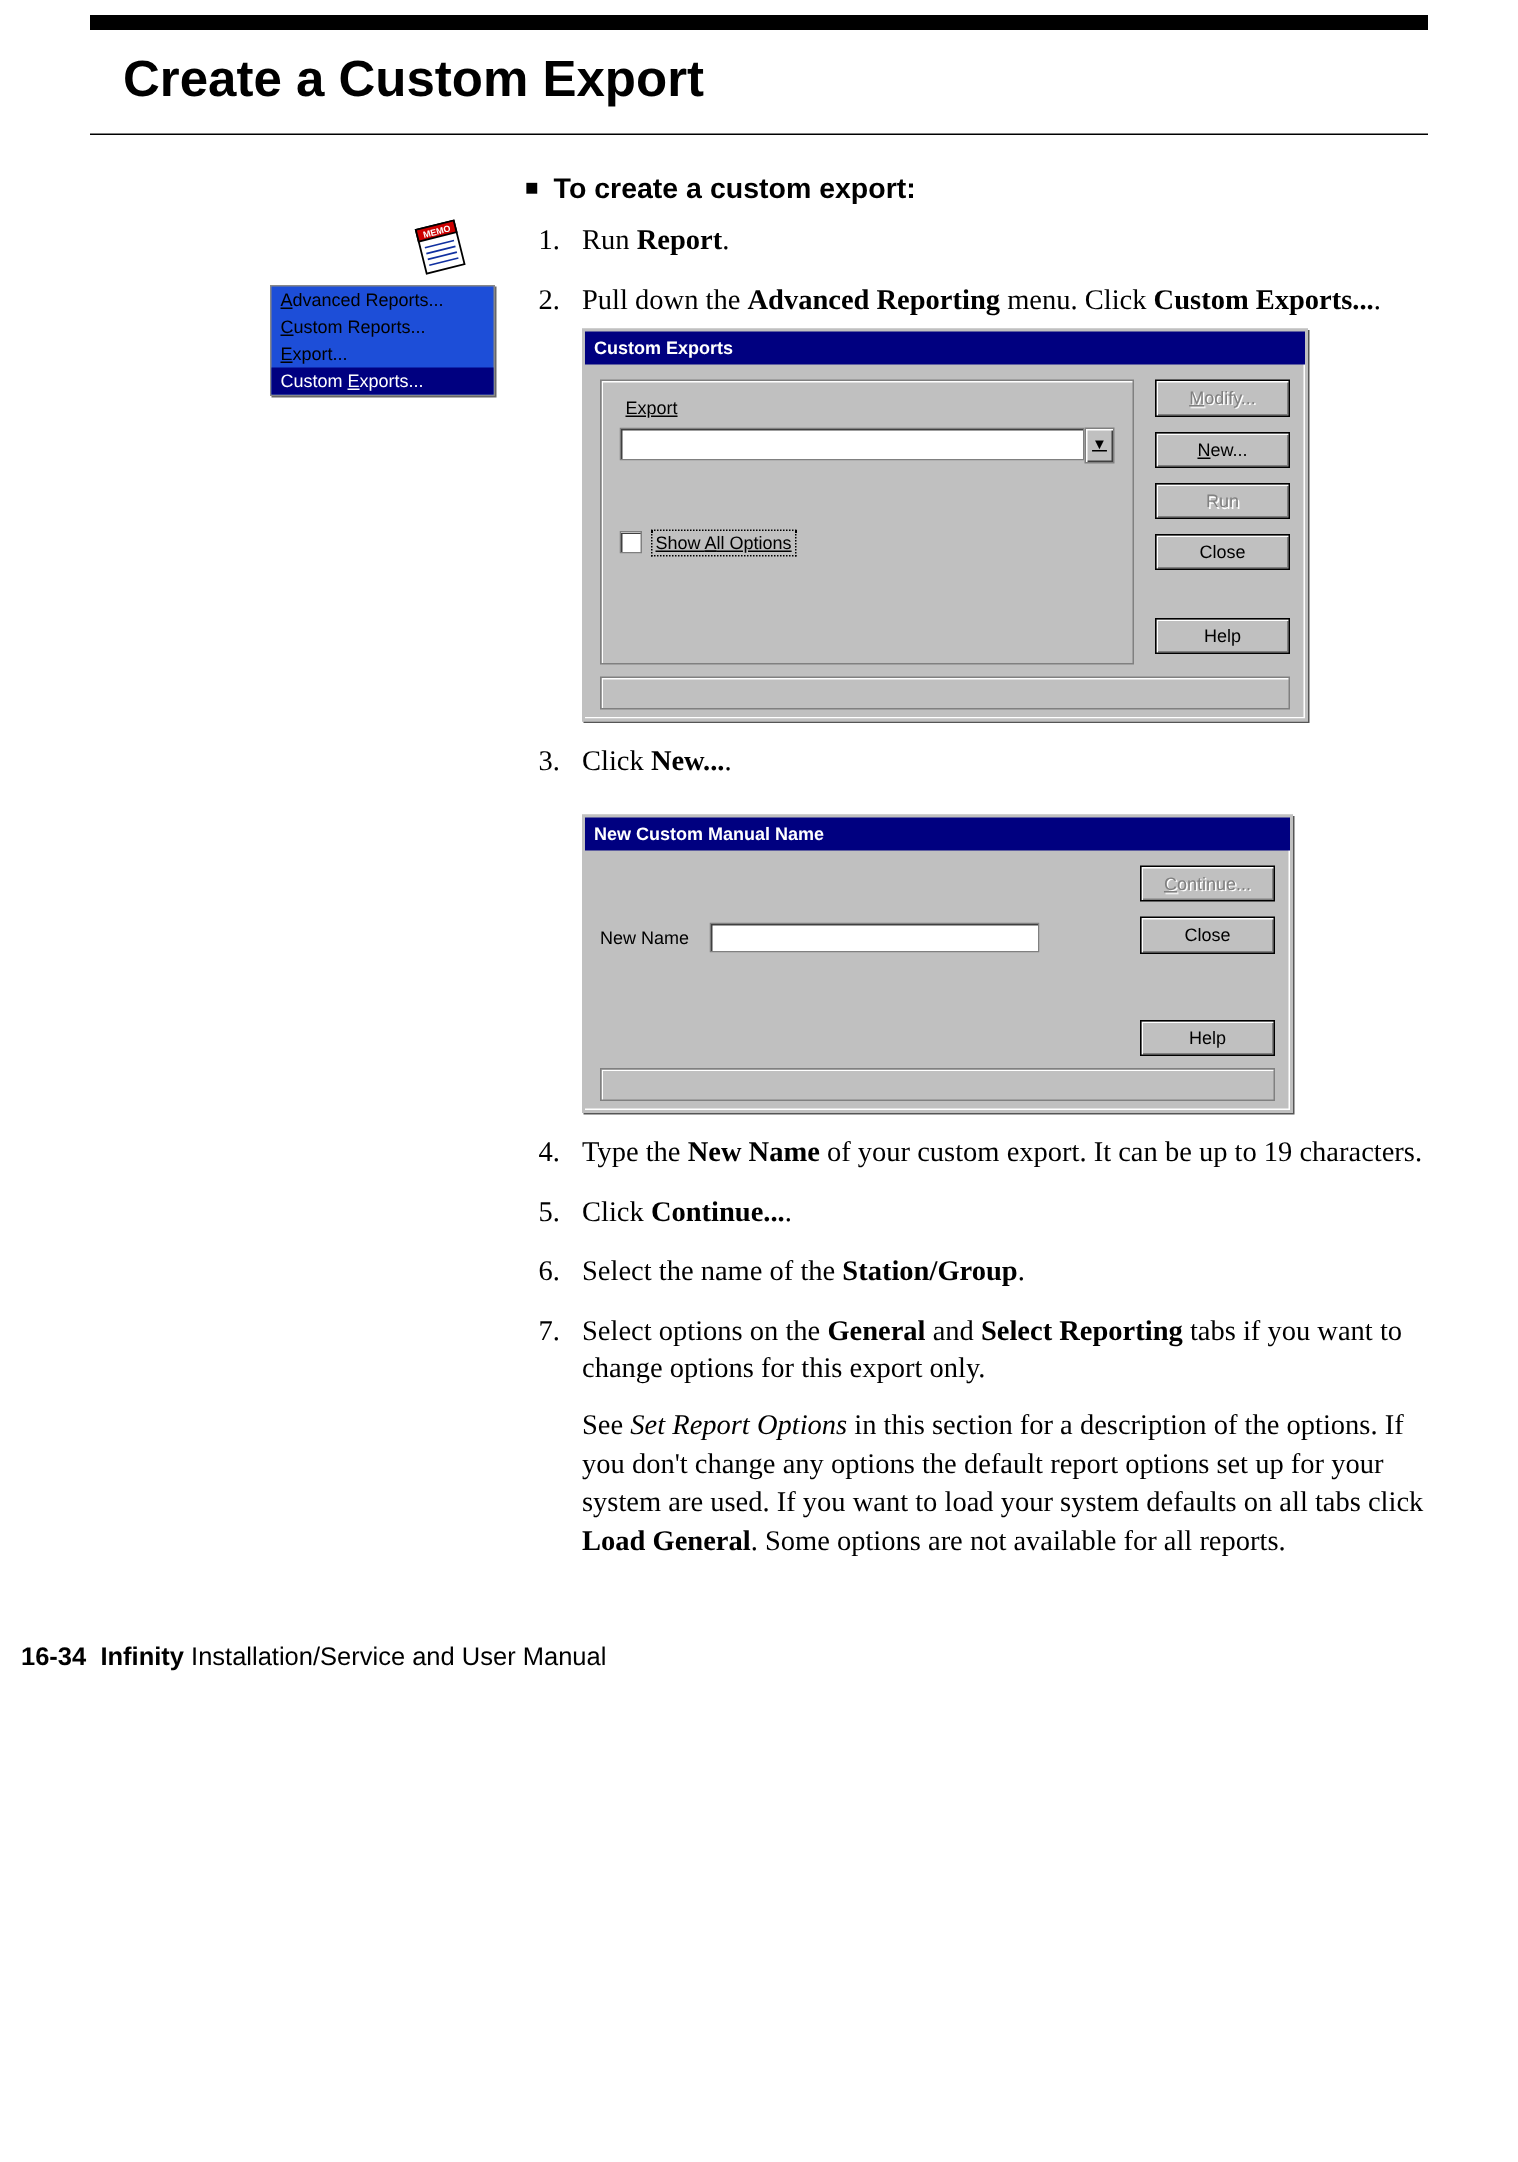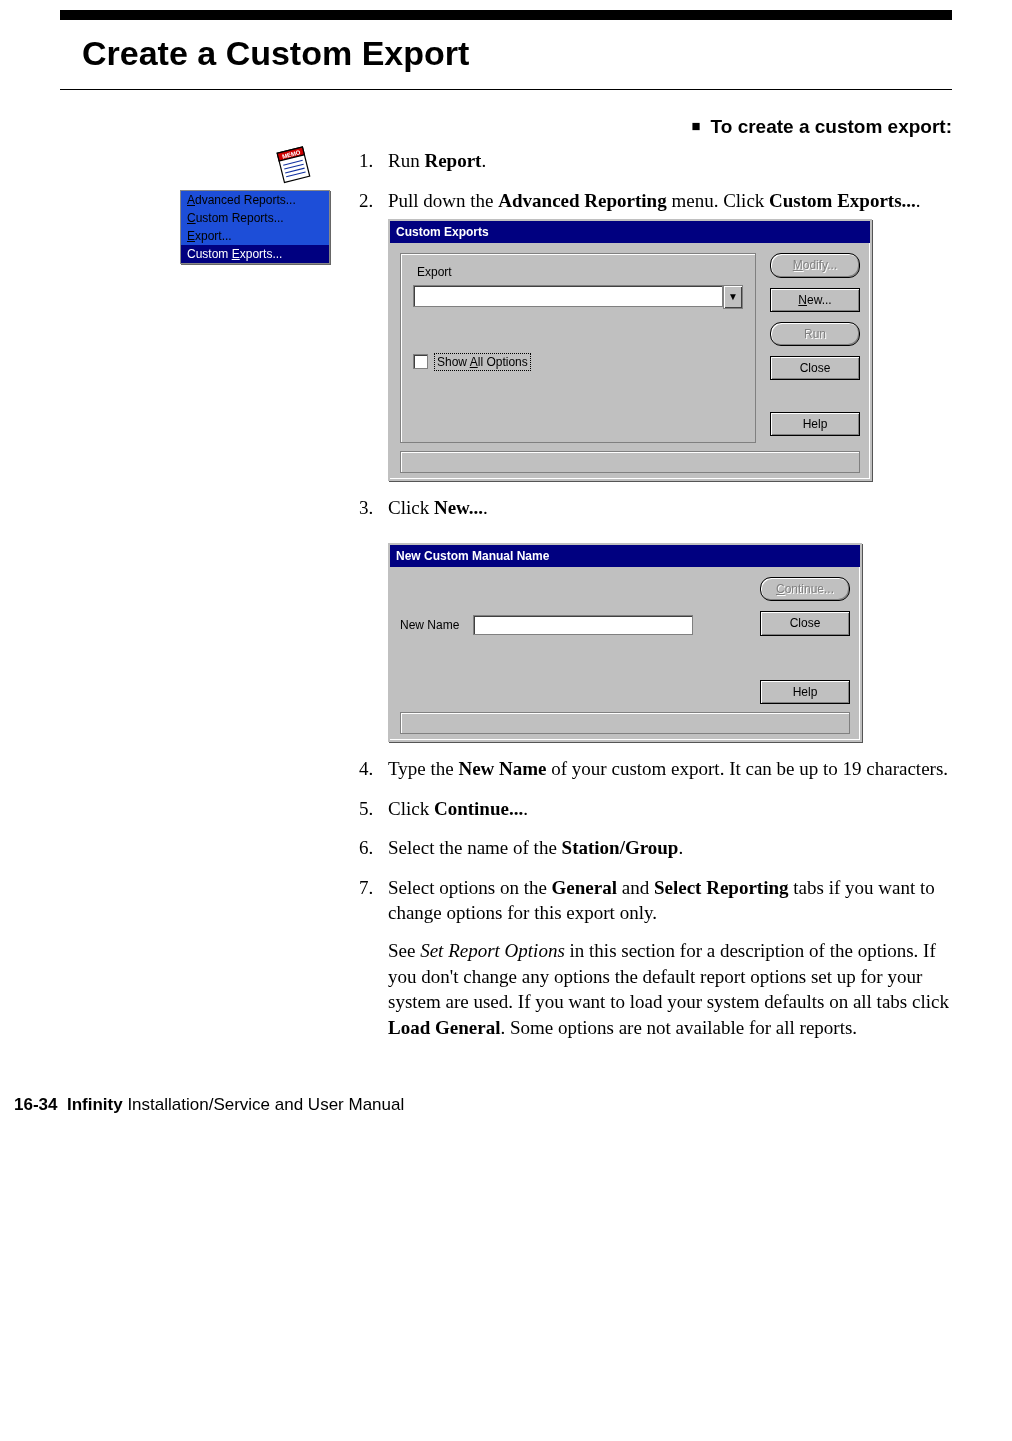--- a/index.html
+++ b/index.html
@@ -45,21 +45,20 @@
     padding-top: 26px;
   }
   .right-col {
     flex: 1;
   }
   .proc-head {
     font-family: Arial, Helvetica, sans-serif;
     font-weight: bold;
     font-size: 19px;
     margin-bottom: 10px;
-    text-align: right;
   }
   .proc-head .sq {
     font-size: 15px;
     display: inline-block;
     vertical-align: 2px;
     margin-right: 10px;
   }
   ol.steps {
     margin: 0;
     padding-left: 28px;
@@ -132,21 +131,21 @@
     min-width: 70px;
     text-align:center;
     background:#c0c0c0;
     border:1px solid #000;
     box-shadow: inset 1px 1px 0 #fff, inset -1px -1px 0 #808080;
     padding: 3px 8px;
     font-size:12px;
     font-family:inherit;
     cursor:pointer;
   }
-  .win-btn.disabled { color:#808080; text-shadow:1px 1px 0 #fff; cursor:default;border-radius:11px;}
+  .win-btn.disabled { color:#808080; text-shadow:1px 1px 0 #fff; cursor:default;}
   .win-input {
     background:#fff;
     border:1px solid #808080;
     box-shadow: inset 1px 1px 0 #404040, inset -1px -1px 0 #fff;
     height:20px;
     box-sizing:border-box;
     font-family:inherit;
     font-size:12px;
     padding:0 4px;
   }
@@ -179,20 +178,21 @@
     grid-template-columns: 1fr 90px;
     column-gap: 14px;
   }
   .dlg1 .btns { display:flex; flex-direction:column; gap:10px; }
   .dlg1 .group {
     border:1px solid #808080;
     box-shadow: inset 1px 1px 0 #fff;
     padding: 6px 12px 32px 12px;
     height:190px;
     box-sizing:border-box;
+    text-decoration:underline;
   }
   .dlg1 .export-lbl { display:block; margin: 4px 0 4px 4px; }
   .dlg1 .chk-row { margin-top:46px; display:flex; align-items:center; gap:6px;}
   .dlg1 .chk {
     width:13px; height:13px;
     background:#fff; border:1px solid #808080;
     box-shadow: inset 1px 1px 0 #404040, inset -1px -1px 0 #fff;
   }
   .dlg1 .chk-lbl { border:1px dotted #000; padding:0 2px;}
 

